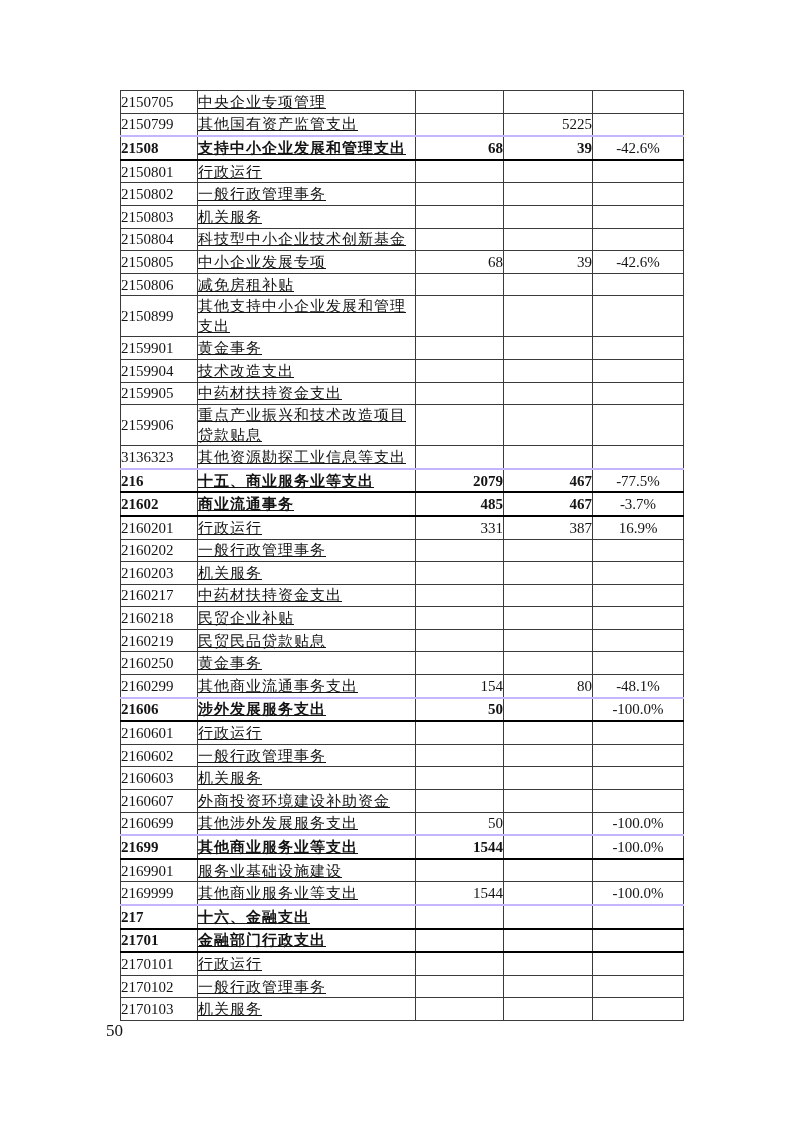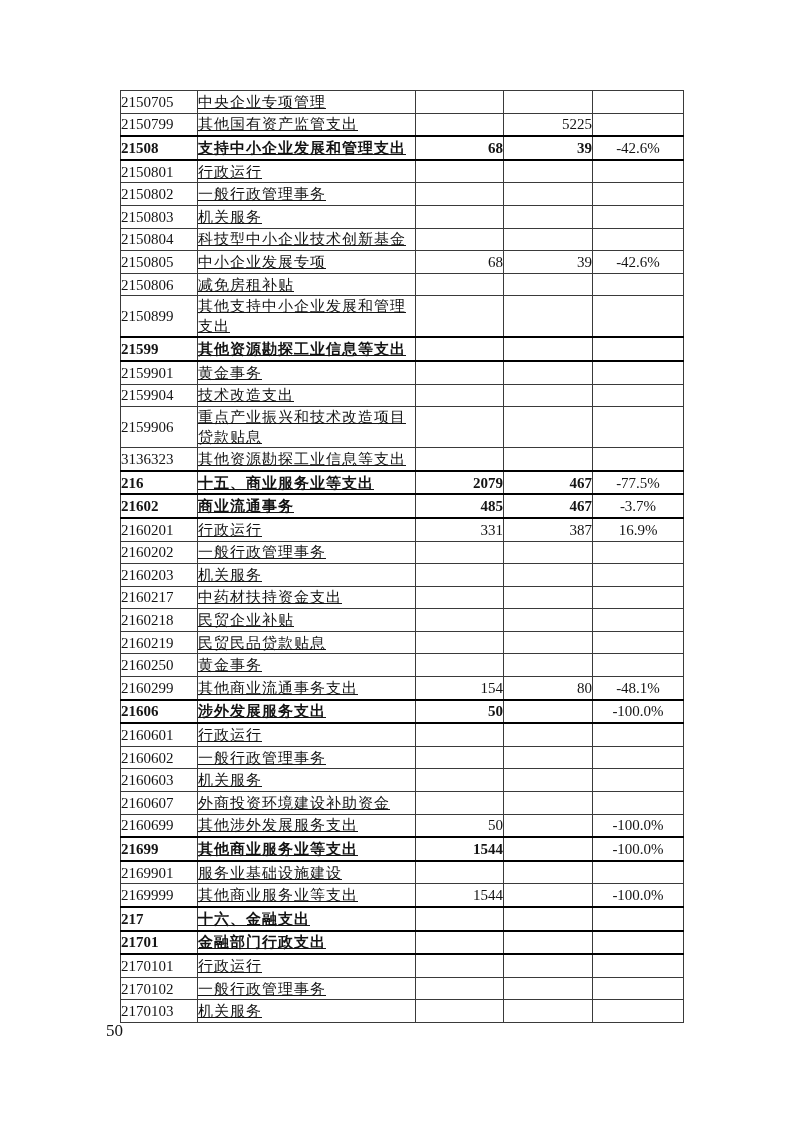--- a/index.html
+++ b/index.html
@@ -29,21 +29,21 @@
     padding: 0;
     vertical-align: middle;
     overflow: hidden;
     white-space: normal;
   }
   td.code { padding-left: 7px; }
   td.name { padding-left: 7px; padding-right: 1px; letter-spacing: 1px; text-decoration: underline; }
   td.v1, td.v2 { text-align: right; padding-right: 8px; }
   td.pct { text-align: center; padding-right: 7px; }
   tr.section td {
-    border-top: 2px solid #000000;
+    border-top: 2px solid #c4b5fd;
     border-bottom: 2px solid #000000;
     font-weight: bold;
   }
   tr.section td.pct { font-weight: normal; }
   .pagenum {
     position: absolute;
     left: 106px;
     top: 1021px;
     font-size: 17px;
     line-height: 20px;
@@ -125,37 +125,37 @@
           <td class="v2"></td>
           <td class="pct"></td>
         </tr>
         <tr>
           <td class="code">2150899</td>
           <td class="name">其他支持中小企业发展和管理支出</td>
           <td class="v1"></td>
           <td class="v2"></td>
           <td class="pct"></td>
         </tr>
-        <tr class="section">
-          <td class="code">21599</td>
-          <td class="name">其他资源勘探工业信息等支出</td>
-          <td class="v1"></td>
-          <td class="v2"></td>
-          <td class="pct"></td>
-        </tr>
         <tr>
           <td class="code">2159901</td>
           <td class="name">黄金事务</td>
           <td class="v1"></td>
           <td class="v2"></td>
           <td class="pct"></td>
         </tr>
         <tr>
           <td class="code">2159904</td>
           <td class="name">技术改造支出</td>
+          <td class="v1"></td>
+          <td class="v2"></td>
+          <td class="pct"></td>
+        </tr>
+        <tr>
+          <td class="code">2159905</td>
+          <td class="name">中药材扶持资金支出</td>
           <td class="v1"></td>
           <td class="v2"></td>
           <td class="pct"></td>
         </tr>
         <tr>
           <td class="code">2159906</td>
           <td class="name">重点产业振兴和技术改造项目贷款贴息</td>
           <td class="v1"></td>
           <td class="v2"></td>
           <td class="pct"></td>

